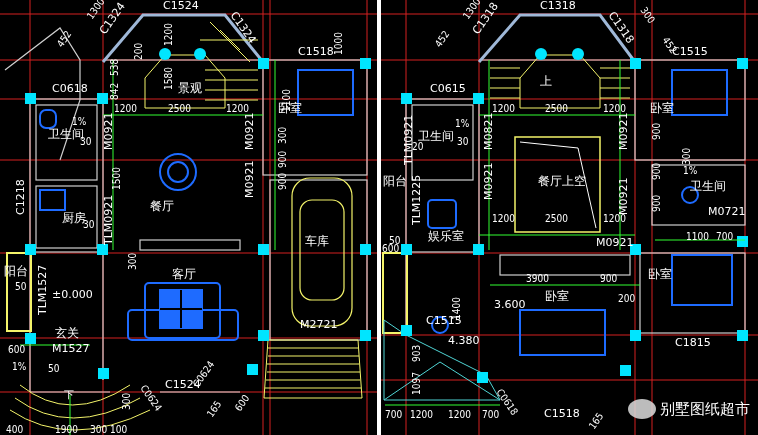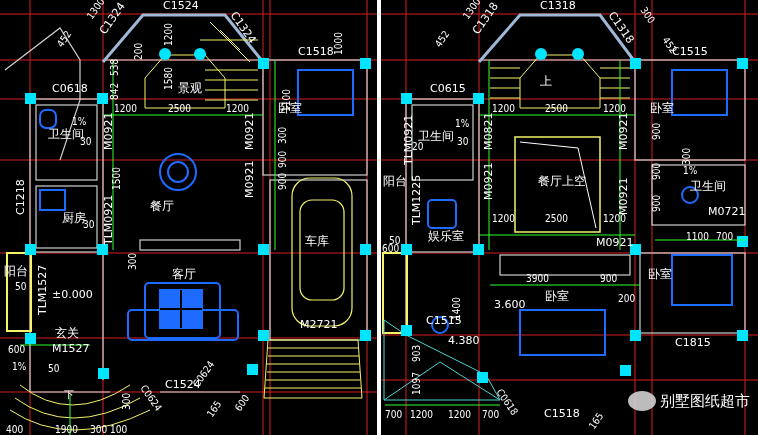--- a/index.html
+++ b/index.html
@@ -3,21 +3,21 @@
 <meta charset="utf-8">
 <style>
   html,body{margin:0;padding:0;background:#000;}
   body{width:758px;height:435px;overflow:hidden;position:relative;font-family:"DejaVu Sans",sans-serif;}
   .frame{position:absolute;left:0;top:0;width:758px;height:435px;background:#000;}
   .divider{position:absolute;left:377px;top:0;width:4px;height:435px;background:#fff;}
   svg{position:absolute;left:0;top:0;}
   .t{fill:#fff;font-family:"DejaVu Sans",sans-serif;font-size:11px;}
   .tg{fill:#fff;font-family:"DejaVu Sans Condensed","DejaVu Sans",sans-serif;font-size:10px;}
   .room{fill:#fff;font-family:"DejaVu Sans",sans-serif;font-size:12px;}
-  .wm{position:absolute;right:8px;bottom:24px;display:flex;align-items:center;gap:4px;}
+  .wm{position:absolute;right:8px;bottom:16px;display:flex;align-items:center;gap:4px;}
   .wm-logo{width:28px;height:20px;border-radius:50%;background:#ddd;opacity:.85;}
   .wm-text{color:#fff;font-size:15px;font-family:"DejaVu Sans",sans-serif;text-shadow:0 0 2px #000;}
 </style>
 </head>
 <body>
 
 <div class="frame">
 <svg width="758" height="435" viewBox="0 0 758 435">
 
   <g stroke="#d42020" stroke-width="1">

